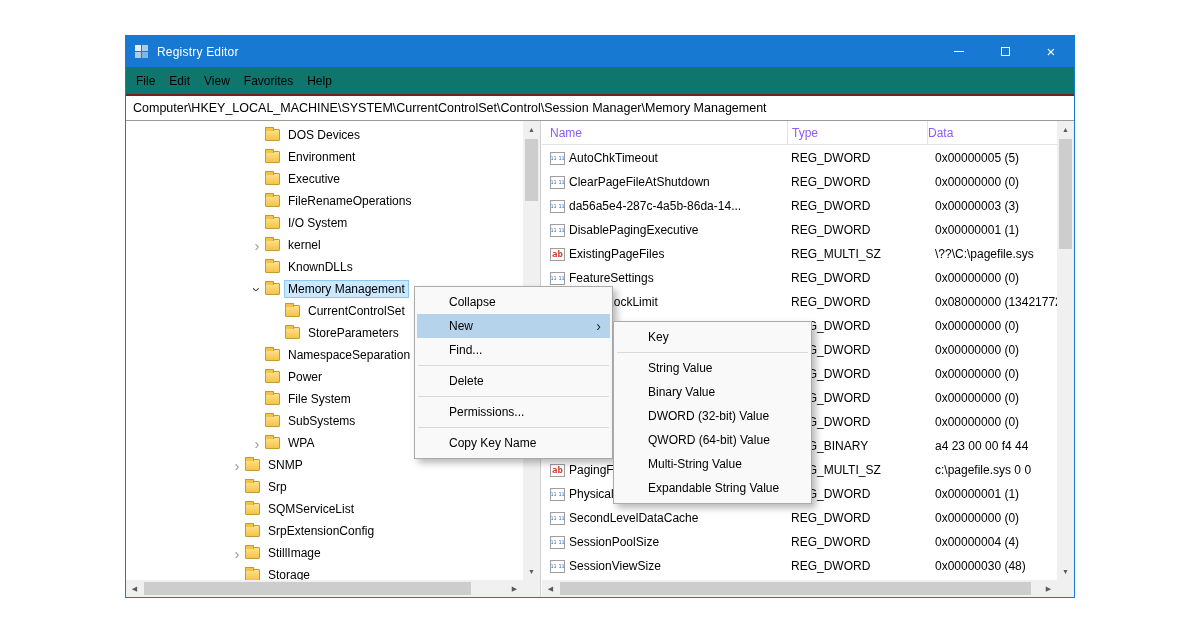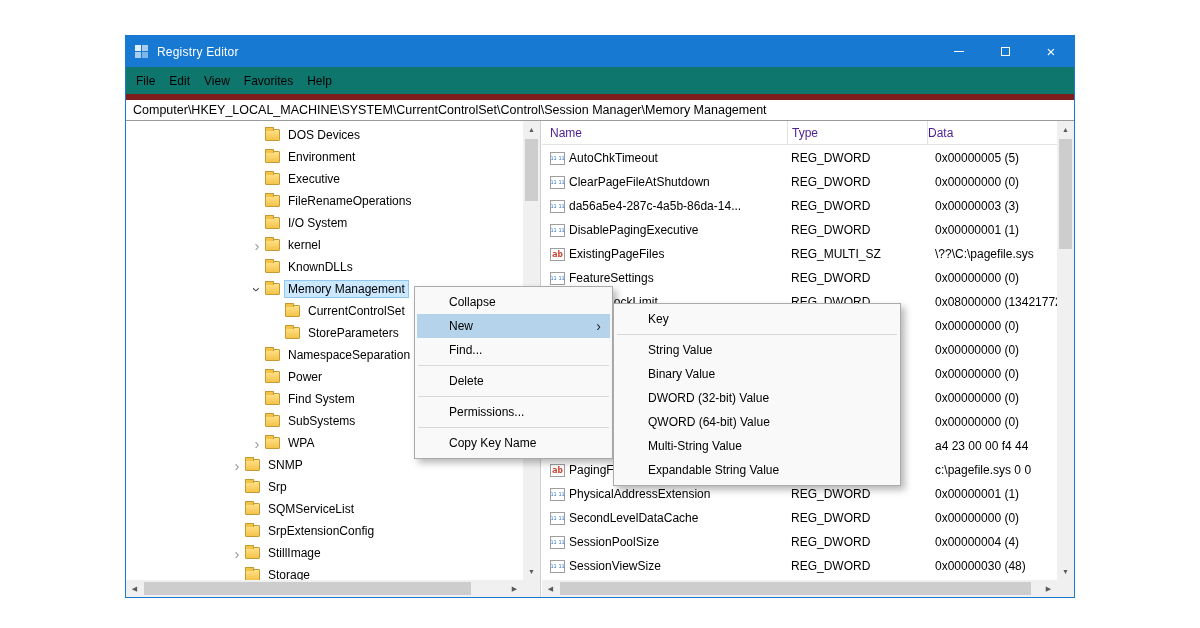--- a/index.html
+++ b/index.html
@@ -14,41 +14,41 @@
   .app-icon i:nth-child(1){background:#e2effb}
   .app-icon i:nth-child(4){background:#7db7ea}
   .title{font-size:12px;letter-spacing:.2px}
   .win-controls{margin-left:auto;display:flex;height:100%}
   .wc{width:46px;height:100%;display:flex;align-items:center;justify-content:center;color:#fff;font-size:15px;cursor:default}
   .min-glyph{width:10px;height:1px;background:#fff;display:block}
   .max-glyph{width:9px;height:9px;border:1px solid #fff;display:block}
   
   .menubar{height:27px;display:flex;align-items:center;padding-left:3px;background:#0f766e}
   .mb-item{padding:4px 7px}
-  .addressbar{height:27px;border-top:6px solid #7f1d1d;border-bottom:1px solid #9a9a9a;
+  .addressbar{height:27px;border-top:2px solid #7f1d1d;border-bottom:1px solid #9a9a9a;
     display:flex;align-items:center;padding-left:7px;font-size:12.5px;background:#fff;white-space:nowrap;overflow:hidden}
   
   .content{position:absolute;top:85px;left:0;right:0;bottom:0;background:#fff}
   .left-pane{position:absolute;left:0;top:0;width:415px;bottom:0;border-right:1px solid #d0d0d0;background:#fff}
   .right-pane{position:absolute;left:416px;top:0;right:0;bottom:0;background:#fff}
   
   .tree-view{position:absolute;left:0;top:0;right:17px;bottom:17px;overflow:hidden;padding-top:3px}
   .tree-row{display:flex;align-items:center;height:22px;white-space:nowrap}
   .tree-indent{display:block;flex:none;height:1px}
   .expander{flex:none;width:16px;text-align:center;color:#9a9a9a;font-size:15px;line-height:15px;display:inline-block}
   .expander.expanded{transform:rotate(90deg);color:#3c3c3c}
   .folder-icon{flex:none;width:15px;height:12px;background:linear-gradient(#ffe08a,#f4c449);
     border:1px solid #c49a33;border-radius:1px;position:relative;margin-right:5px}
   .folder-icon::before{content:"";position:absolute;top:-3px;left:-1px;width:7px;height:3px;
     background:#f4c449;border:1px solid #c49a33;border-bottom:0;border-radius:1px 1px 0 0}
   .tree-label{padding:1px 3px}
   .sel-label{background:var(--tree-selection,#cce8ff);outline:1px solid #8ec6f2}
   
   .list-header{position:absolute;top:0;left:0;right:17px;height:24px;display:flex;align-items:stretch;
-    background:#fff;border-bottom:1px solid #e3e3e3;color:#4c1d95}
+    background:#fff;border-bottom:1px solid #e3e3e3;color:#8b5cf6}
   .hcell{display:flex;align-items:center}
   .h-name{width:245px;padding-left:8px}
   .h-type{width:140px;padding-left:4px;border-left:1px solid #e3e3e3}
   .h-data{flex:1;border-left:1px solid #e3e3e3}
   .list-rows{position:absolute;top:25px;left:0;right:17px;bottom:17px;overflow:hidden}
   .list-row{display:flex;align-items:center;height:24px;white-space:nowrap}
   .val-icon{flex:none;width:15px;height:13px;margin:0 4px 0 8px;border:1px solid #9e9e9e;background:#fff;
     display:flex;align-items:center;justify-content:center;font-family:"DejaVu Sans Mono",monospace;overflow:hidden}
   .val-icon.dword,.val-icon.binary{font-size:5px;line-height:5px;color:#2f6fd6;word-spacing:-1px}
   .val-icon.string{font-size:9px;line-height:9px;color:#d0422e;font-weight:bold}
@@ -64,21 +64,21 @@
   .hscroll .left{left:0}.hscroll .right{right:0}
   .vthumb{position:absolute;left:2px;right:2px;background:#cdcdcd;display:block}
   .hthumb{position:absolute;top:2px;bottom:2px;background:#cdcdcd;display:block}
   .left-pane .vthumb{top:18px;height:62px}
   .right-pane .vthumb{top:18px;height:110px}
   .left-pane .hthumb{left:18px;right:52px}
   .right-pane .hthumb{left:18px;right:26px}
   
   .context-menu{position:absolute;left:288px;top:250px;width:199px;background:#f9f9f9;
     border:1px solid #ababab;box-shadow:4px 4px 7px rgba(0,0,0,.28);padding:3px 0;z-index:30}
-  .submenu{position:absolute;left:487px;top:267px;width:288px;background:#f9f9f9;
+  .submenu{position:absolute;left:487px;top:285px;width:199px;background:#f9f9f9;
     border:1px solid #ababab;box-shadow:4px 4px 7px rgba(0,0,0,.28);padding:3px 0;z-index:31}
   .menu-item{height:24px;line-height:24px;padding-left:32px;position:relative;margin:0 2px;white-space:nowrap}
   .menu-item.bold{font-weight:normal}
   .menu-item.highlighted{background:var(--menu-highlight,#b5d4ec)}
   .sub-arrow{position:absolute;right:9px;top:0;font-size:14px;line-height:24px;color:#222}
   .menu-sep{height:1px;background:#d9d9d9;margin:3px 3px}
 </style>
 </head>
 <body>
 
@@ -186,21 +186,21 @@
           <div class="tree-row">
             <span class="tree-indent" style="width: 123px;"></span>
             <span class="expander none"></span>
             <span class="folder-icon"></span>
             <span class="tree-label">Power</span>
           </div>
           <div class="tree-row">
             <span class="tree-indent" style="width: 123px;"></span>
             <span class="expander none"></span>
             <span class="folder-icon"></span>
-            <span class="tree-label">Find System</span>
+            <span class="tree-label">File System</span>
           </div>
           <div class="tree-row">
             <span class="tree-indent" style="width: 123px;"></span>
             <span class="expander none"></span>
             <span class="folder-icon"></span>
             <span class="tree-label">SubSystems</span>
           </div>
           <div class="tree-row">
             <span class="tree-indent" style="width: 123px;"></span>
             <span class="expander collapsed">›</span>

